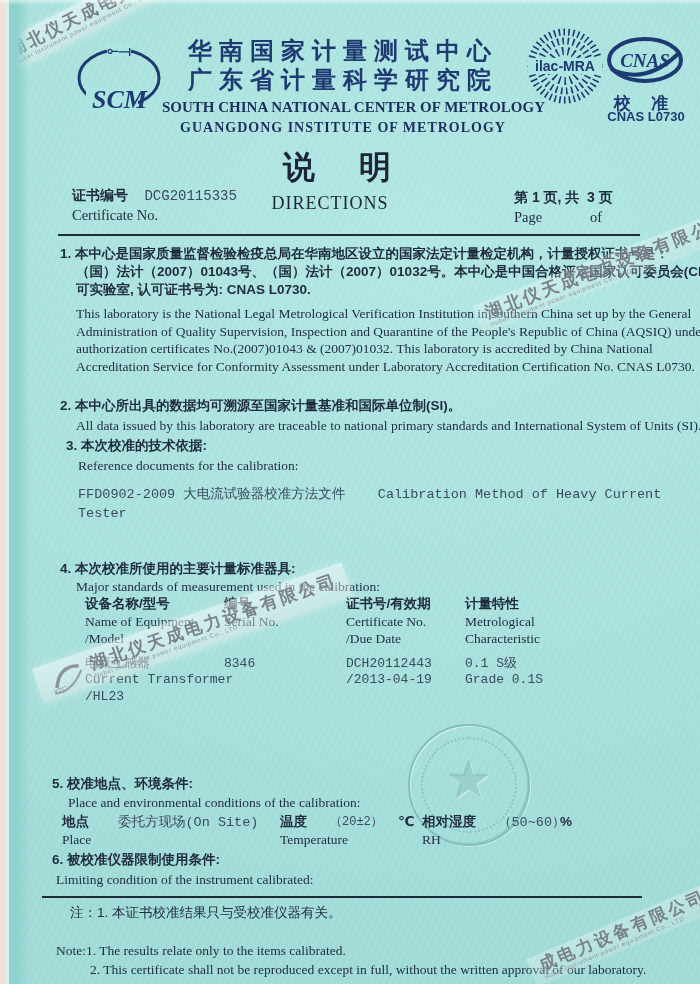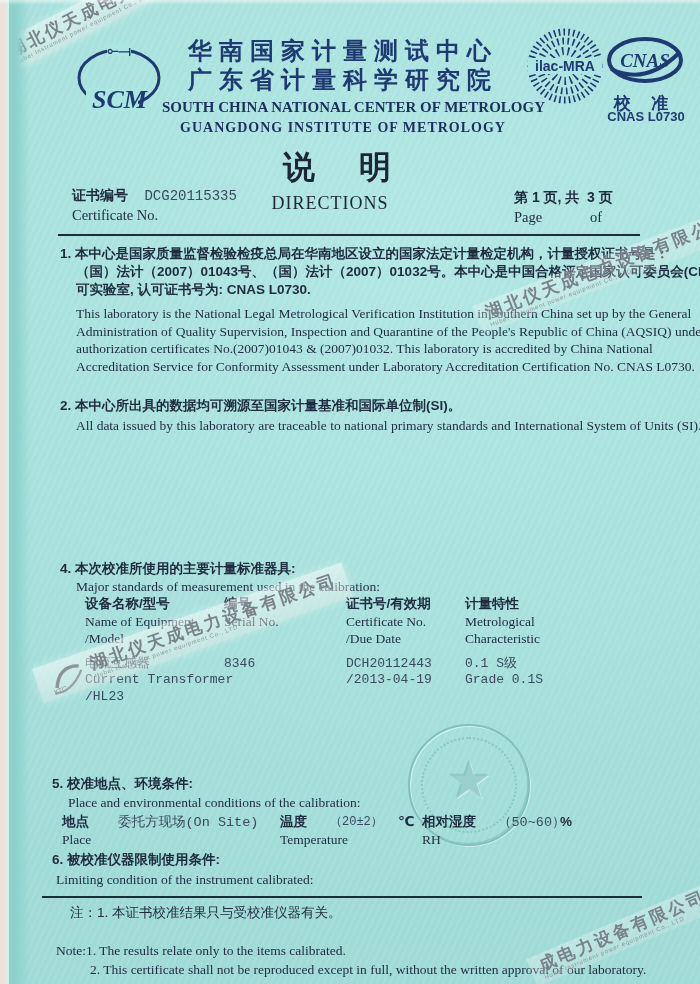--- a/index.html
+++ b/index.html
@@ -168,20 +168,28 @@
     <div class="body-en" style="margin-left:16px;">Administration of Quality Supervision, Inspection and Quarantine of the People's Republic of China (AQSIQ) under</div>
     <div class="body-en" style="margin-left:16px;">authorization certificates No.(2007)01043 &amp; (2007)01032. This laboratory is accredited by China National</div>
     <div class="body-en" style="margin-left:16px;">Accreditation Service for Conformity Assessment under Laboratory Accreditation Certification No. CNAS L0730.</div>
   </div>
 
   <div class="abs" style="left:60px;top:388px;z-index:2;margin-top:9px;">
     <div class="body-cn">2. 本中心所出具的数据均可溯源至国家计量基准和国际单位制(SI)。</div>
     <div class="body-en" style="margin-left:16px;margin-top:2px;">All data issued by this laboratory are traceable to national primary standards and International System of Units (SI).</div>
   </div>
 
+  <div class="abs" style="left:66px;top:437px;z-index:2;">
+    <div class="body-cn">3. 本次校准的技术依据:</div>
+    <div class="body-en" style="margin-left:12px;margin-top:2px;">Reference documents for the calibration:</div>
+    <div style="margin-top:9px;margin-left:12px;">
+      <span class="mono" style="font-size:13.5px;">FFD0902-2009 大电流试验器校准方法文件</span>
+      <span class="mono" style="font-size:13.5px;margin-left:28px;">Calibration Method of Heavy Current Tester</span>
+    </div>
+  </div>
 
   <div class="abs" style="left:60px;top:560px;z-index:2;">
     <div class="body-cn">4. 本次校准所使用的主要计量标准器具:</div>
     <div class="body-en" style="margin-left:16px;margin-top:0px;">Major standards of measurement used in the calibration:</div>
   </div>
 
   <div class="abs" style="left:60px;top:595px;right:20px;height:110px;z-index:2;">
     <div class="t-col" style="left:25px;">
       <div class="t-h">设备名称/型号</div>
       <div class="t-he">Name of Equipment</div>

